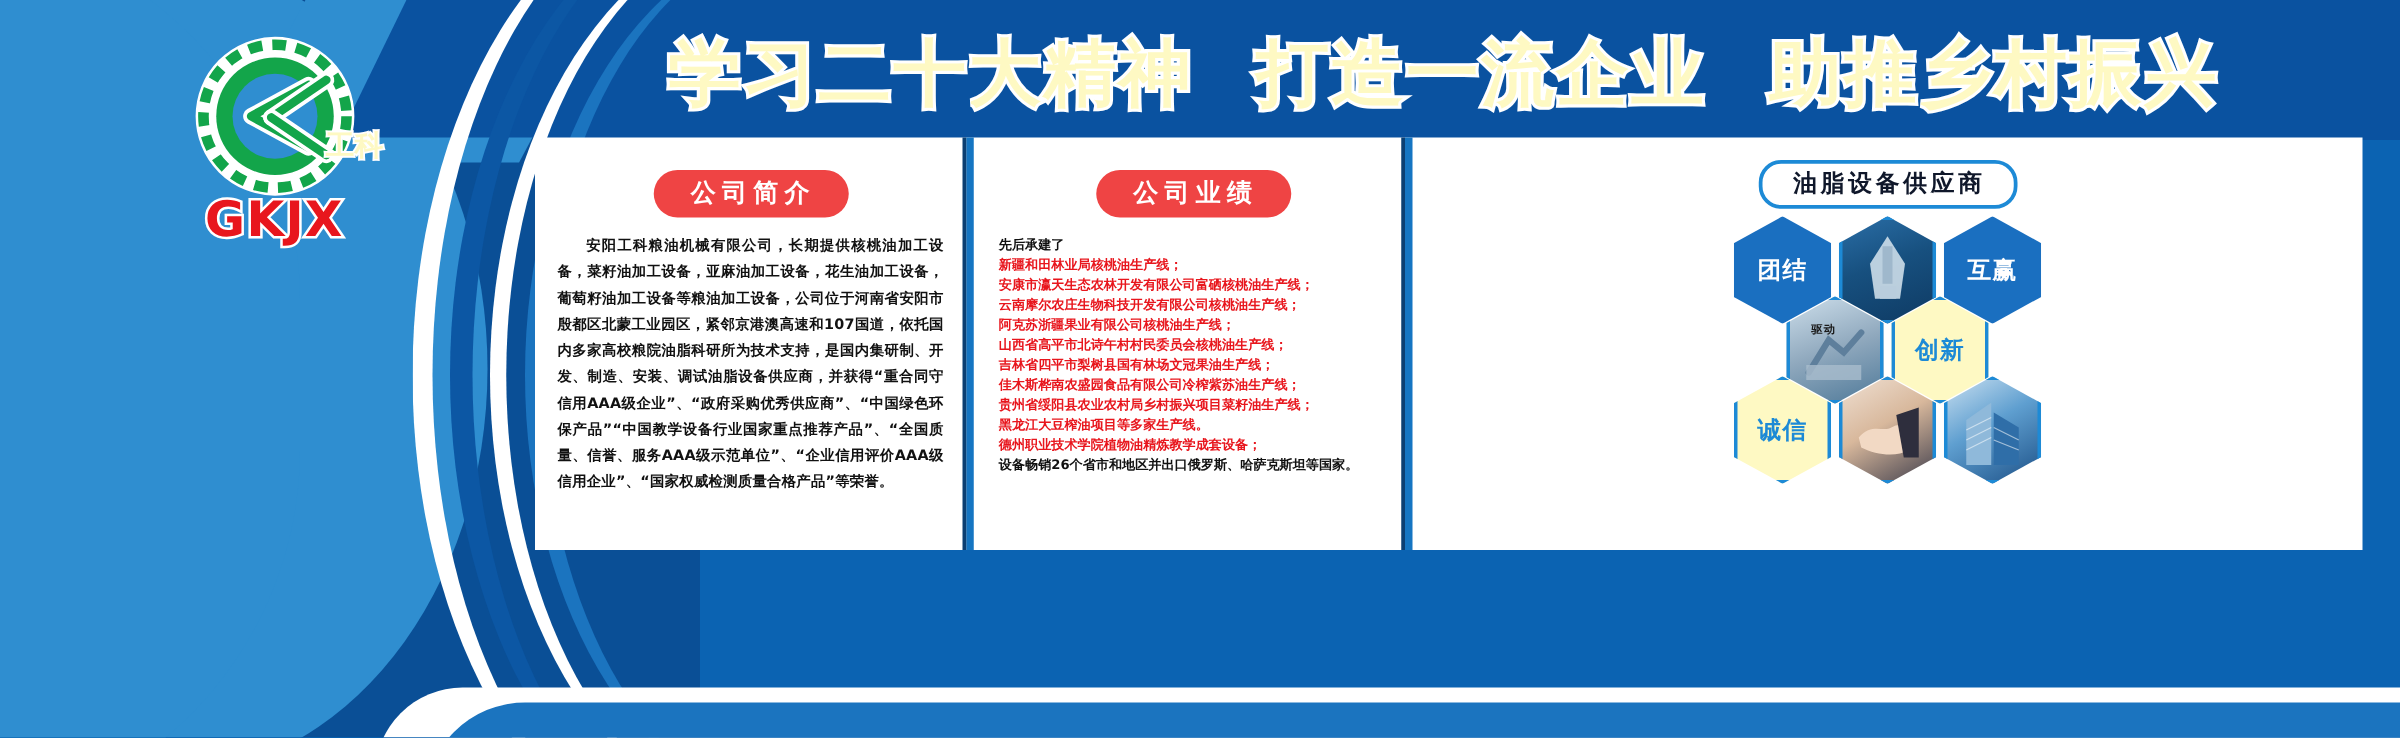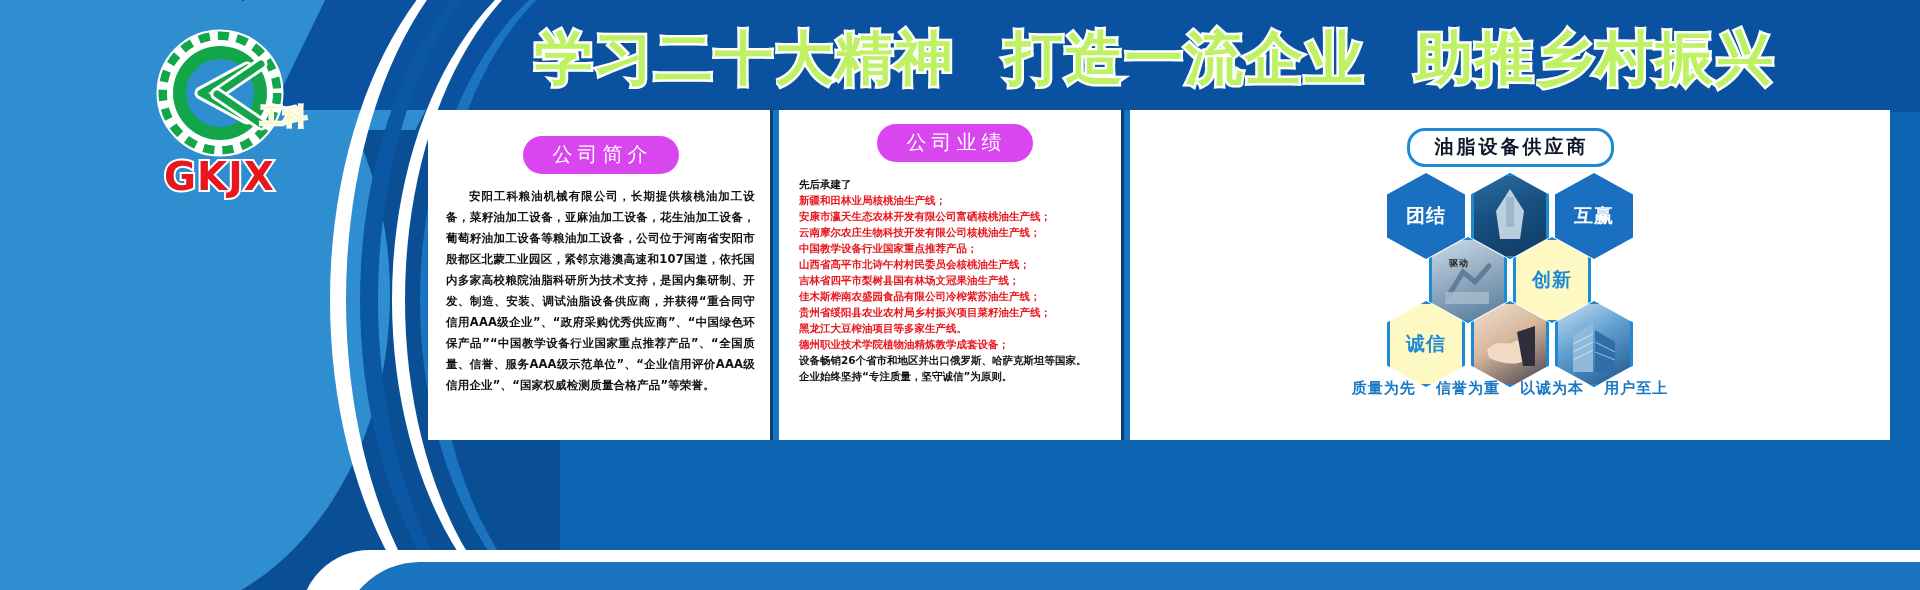--- a/index.html
+++ b/index.html
@@ -64,21 +64,21 @@
 
   
   .title-wrap{
     position:absolute;left:420px;top:16px;width:1470px;height:86px;
     display:flex;align-items:center;justify-content:center;
     z-index:40;
   }
   .title{
     font-family:"DejaVu Sans","Liberation Sans",sans-serif;
     font-weight:bold;font-size:58px;letter-spacing:2px;
-    color:#bef264;
+    color:#fef9c3;
     -webkit-text-stroke:5px #ffffff;
     paint-order:stroke fill;
     white-space:nowrap;
   }
   .title span{margin:0 14px;}
 
   
   .logo{
     position:absolute;left:112px;top:28px;width:215px;height:175px;z-index:45;
     display:flex;flex-direction:column;align-items:center;
@@ -99,29 +99,29 @@
 
   
   .board{
     position:absolute;left:428px;top:110px;width:1462px;height:330px;
     background:#ffffff;z-index:30;
     box-shadow:0 0 0 0 rgba(0,0,0,0);
   }
   .board-inner{position:relative;width:100%;height:100%;display:flex;}
   .col{position:relative;box-sizing:border-box;}
   .col-1{width:345px;padding:14px 18px 10px 18px;}
-  .col-2{width:345px;padding:2px 14px 10px 20px;}
+  .col-2{width:345px;padding:14px 14px 10px 20px;}
   .col-3{flex:1;padding:10px 10px 6px 10px;}
   .divider{width:6px;background:#1575c2;position:relative;}
   .divider::after{content:"";position:absolute;left:-3px;top:0;width:3px;height:100%;background:#0b3f72;}
 
   .pill{
     margin:12px auto 10px auto;
-    background:#d946ef;color:#fff;border-radius:22px;
-    font-weight:normal;font-size:20px;letter-spacing:5px;
+    background:#ef4444;color:#fff;border-radius:22px;
+    font-weight:bold;font-size:20px;letter-spacing:5px;
     padding:5px 26px 6px 30px;display:inline-block;
     font-family:"DejaVu Sans","Liberation Sans",sans-serif;
   }
   .pill-row{text-align:center;}
 
   .p1-text{
     font-size:11.5px;line-height:21px;color:#111;text-align:justify;
     text-indent:2em;letter-spacing:0.2px;
     font-family:"DejaVu Sans","Liberation Sans",sans-serif;
     font-weight:bold;
@@ -243,29 +243,28 @@
 
       <div class="col col-2">
         <div class="pill-row">
           <div class="pill">公司业绩</div>
         </div>
         <div class="p2-body">
           <div class="p2-lead">先后承建了</div>
           <div class="p2-item">新疆和田林业局核桃油生产线；</div>
           <div class="p2-item">安康市瀛天生态农林开发有限公司富硒核桃油生产线；</div>
           <div class="p2-item">云南摩尔农庄生物科技开发有限公司核桃油生产线；</div>
-          <div class="p2-item">中国教学设备行业国家重点推荐产品；</div>
+          <div class="p2-item">阿克苏浙疆果业有限公司核桃油生产线；</div>
           <div class="p2-item">山西省高平市北诗午村村民委员会核桃油生产线；</div>
           <div class="p2-item">吉林省四平市梨树县国有林场文冠果油生产线；</div>
           <div class="p2-item">佳木斯桦南农盛园食品有限公司冷榨紫苏油生产线；</div>
           <div class="p2-item">贵州省绥阳县农业农村局乡村振兴项目菜籽油生产线；</div>
           <div class="p2-item">黑龙江大豆榨油项目等多家生产线。</div>
           <div class="p2-item">德州职业技术学院植物油精炼教学成套设备；</div>
           <div class="p2-tail">设备畅销26个省市和地区并出口俄罗斯、哈萨克斯坦等国家。</div>
-          <div class="p2-tail">企业始终坚持“专注质量，坚守诚信”为原则。</div>
         </div>
       </div>
 
       <div class="divider"></div>
 
       <div class="col col-3">
         <div class="hex-title-row">
           <div class="hex-title">油脂设备供应商</div>
         </div>
 
@@ -307,26 +306,20 @@
                 <line x1="6" y1="28" x2="26" y2="18"></line>
                   <line x1="6" y1="36" x2="26" y2="26"></line>
                 <line x1="6" y1="44" x2="26" y2="34"></line>
                   <line x1="28" y1="26" x2="48" y2="36"></line>
                 <line x1="28" y1="36" x2="48" y2="44"></line>
               </g>
             </svg>
           </div>
         </div>
 
-        <div class="slogan">
-          <span>质量为先</span>
-          <span>信誉为重</span>
-          <span>以诚为本</span>
-          <span>用户至上</span>
-        </div>
       </div>
 
     </div>
   </div>
 
   <div class="bottom-arc"></div>
   <div class="bottom-arc2"></div>
 
 </div>
 

